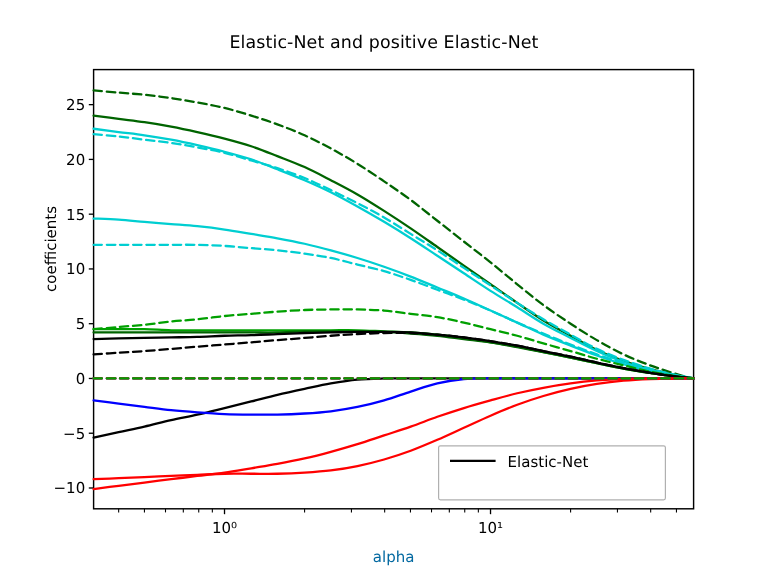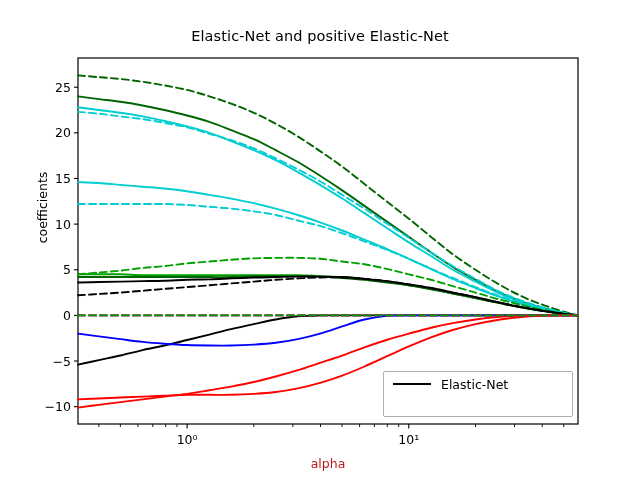--- a/index.html
+++ b/index.html
@@ -25,21 +25,21 @@
     color: #000000;
     letter-spacing: 0.1px;
   }
   .axis-label-x {
     position: absolute;
     left: 78px;
     width: 500px;
     top: 456px;
     text-align: center;
     font-size: 12.5px;
-    color: #b91c1c;
+    color: #0369a1;
   }
   .axis-label-y {
     position: absolute;
     left: -18px;
     top: 200px;
     width: 120px;
     text-align: center;
     font-size: 12.5px;
     color: #000000;
     transform: rotate(-90deg);
@@ -55,21 +55,21 @@
     font-size: 12.5px;
     fill: #000000;
   }
   .tick-text-x {
     font-family: "DejaVu Sans", sans-serif;
     font-size: 12.5px;
     fill: #000000;
   }
   .legend-box {
     position: absolute;
-    left: 383px;
+    left: 365px;
     top: 371px;
     width: 190px;
     height: 46px;
     background: #ffffff;
     border: 1px solid #b0b0b0;
     border-radius: 2px;
     box-sizing: border-box;
   }
   .legend-row {
     position: absolute;

